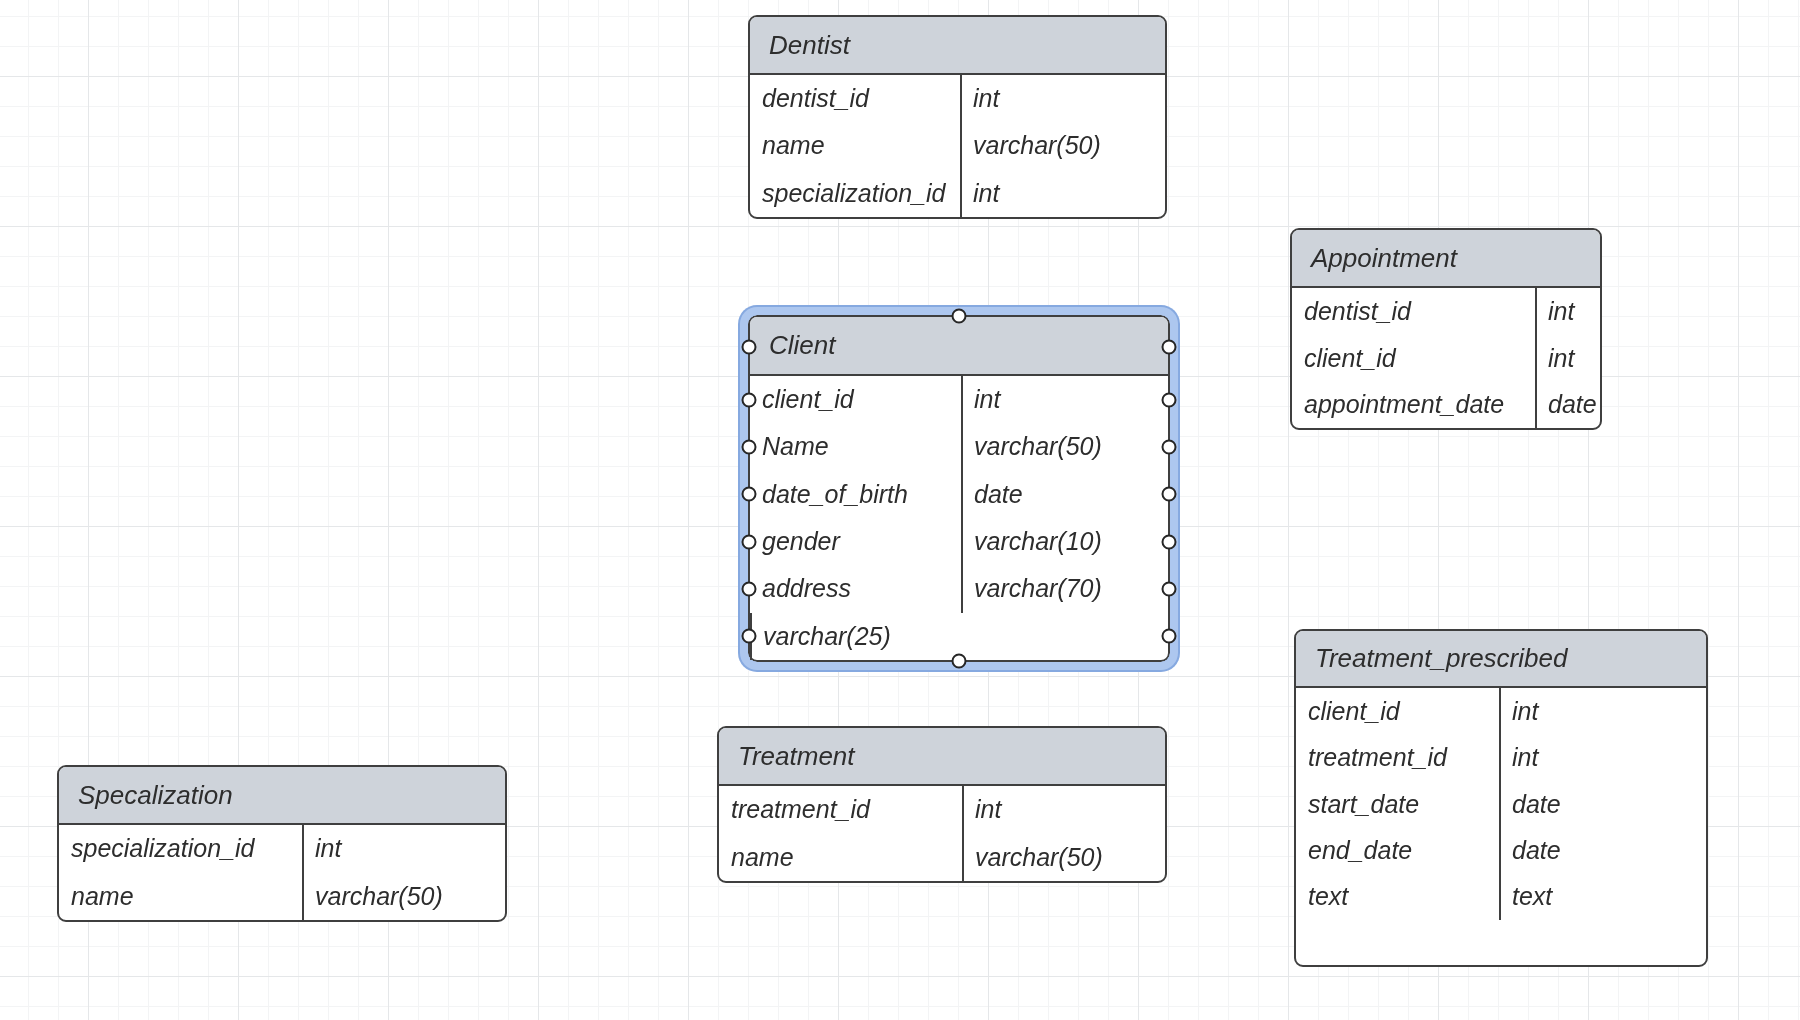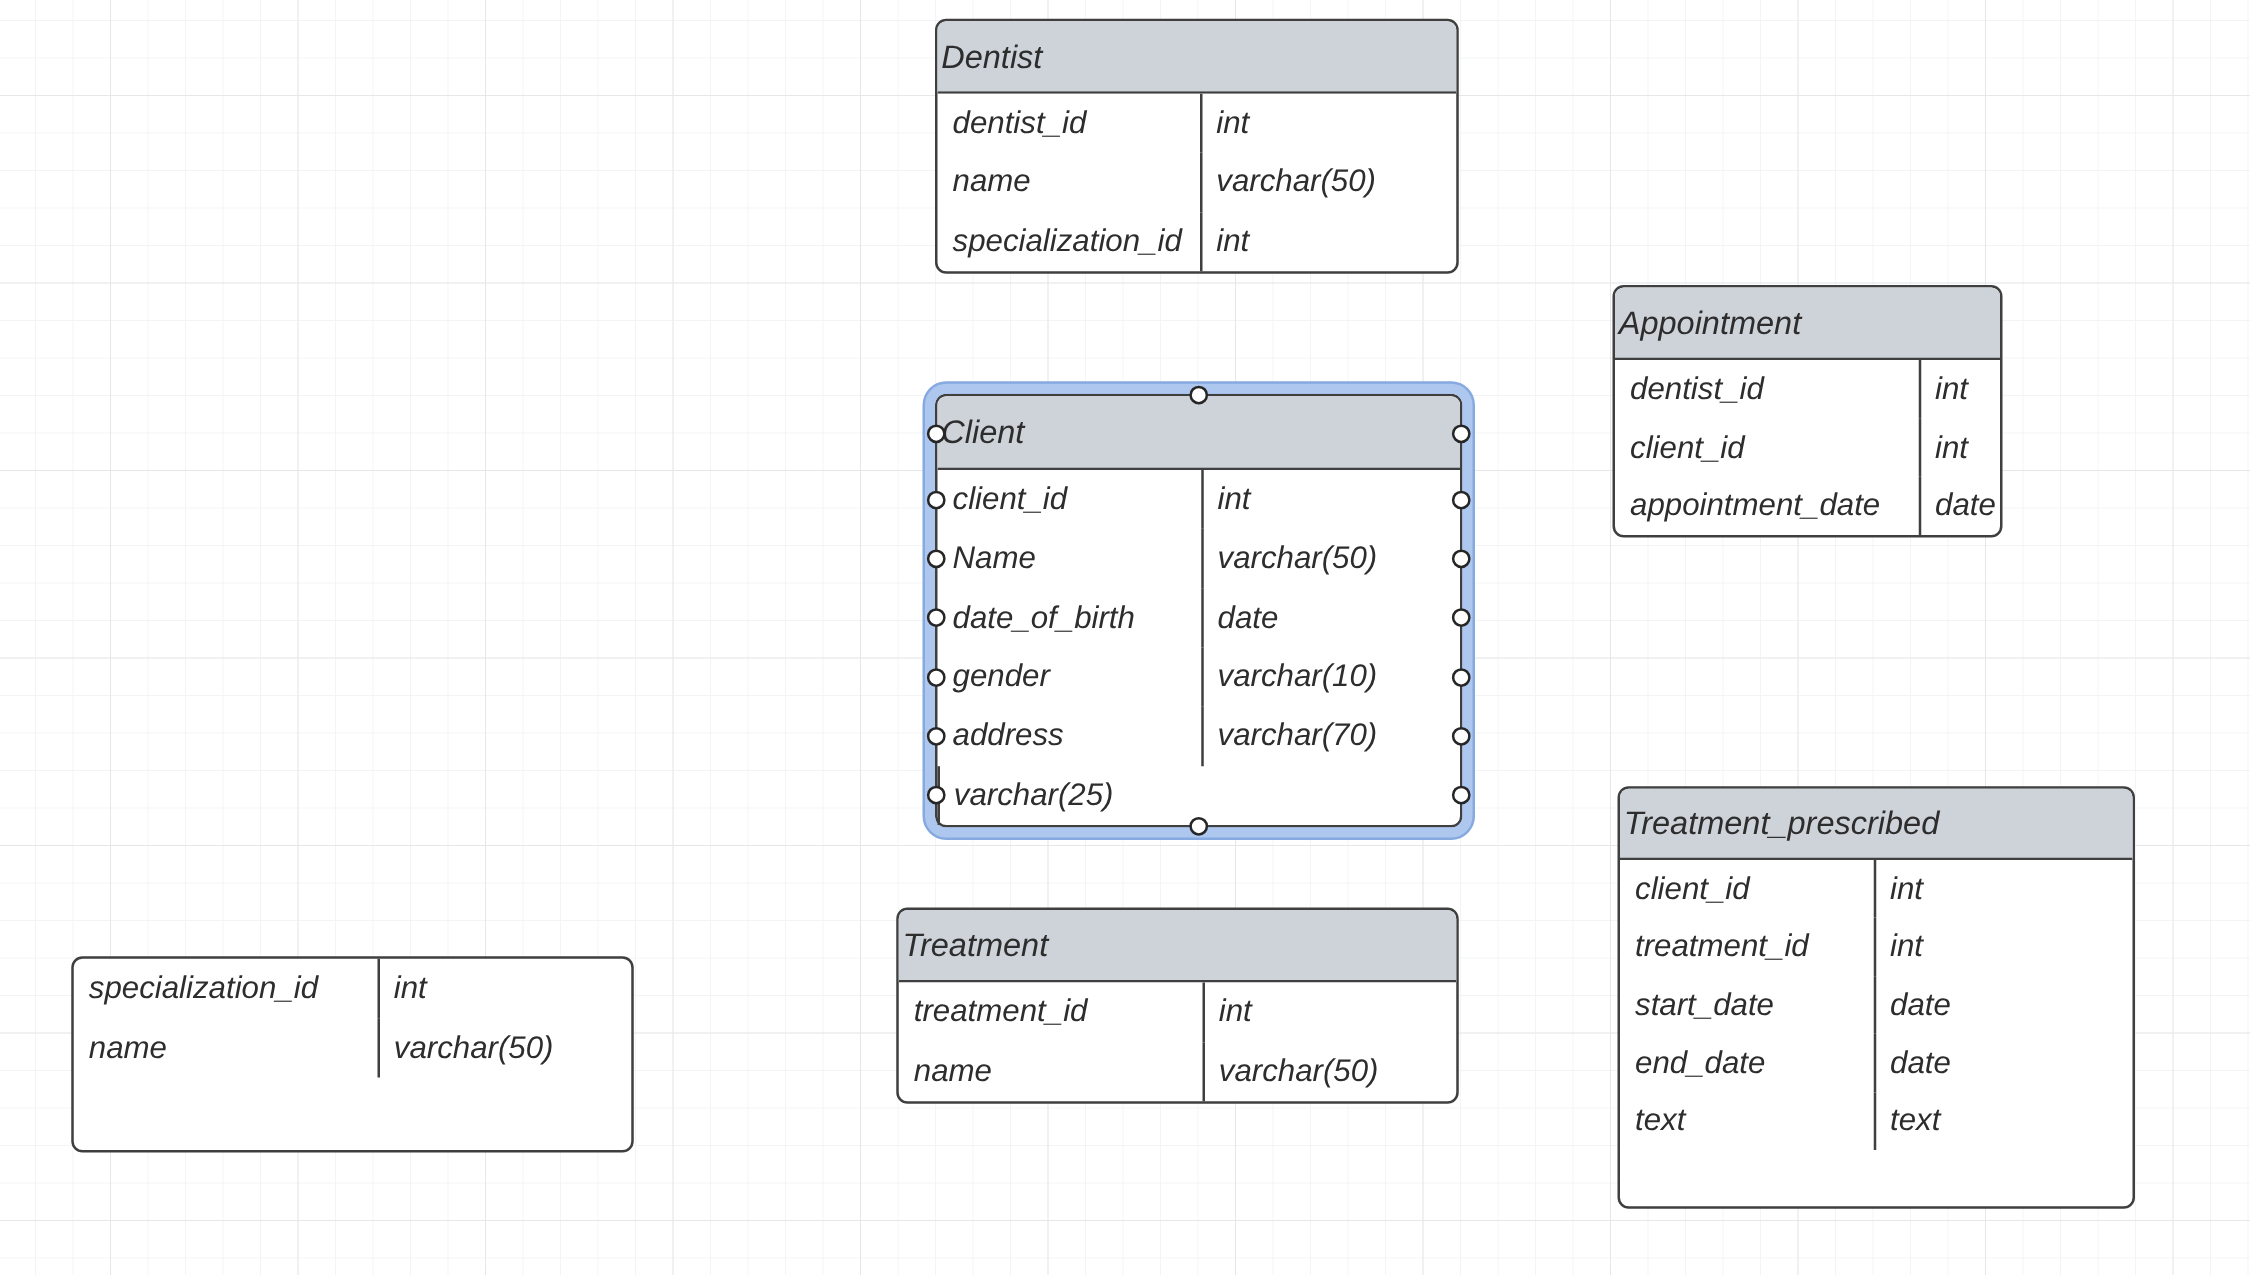--- a/index.html
+++ b/index.html
@@ -33,21 +33,21 @@
     box-shadow:0 0 0 8px #adc7ef, 0 0 0 10px #86a9e0;
     pointer-events:none;
     z-index:0;
   }
   .table-header{
     display:flex;align-items:center;
     box-sizing:border-box;
     background:#ced3da;
     border-bottom:2px solid #3f3f3f;
     border-radius:7px 7px 0 0;
-    padding-left:3px;
+    padding-left:19px;
     color:#2d2d2d;
     font-size:26px;
     position:relative;z-index:1;
   }
   .table-rows{
     display:flex;flex-direction:column;
     position:relative;z-index:1;
   }
   .table-row{flex:1;display:flex;min-height:0;}
   .cell{
@@ -185,20 +185,23 @@
     <div class="cell cell-type">date</div>
   </div>
         <div class="table-row">
     <div class="cell cell-name" style="width: 203px;">text</div>
     <div class="cell cell-type">text</div>
   </div>
       </div>
   </div>
     <div class="table" style="left: 57px; top: 765px; width: 450px; height: 157px;">
 
+    <div class="table-header" style="height: 58px;">
+      <span>Specalization</span>
+    </div>
     <div class="table-rows" style="height: 95px;">
         <div class="table-row">
     <div class="cell cell-name" style="width: 243px;">specialization_id</div>
     <div class="cell cell-type">int</div>
   </div>
         <div class="table-row">
     <div class="cell cell-name" style="width: 243px;">name</div>
     <div class="cell cell-type">varchar(50)</div>
   </div>
       </div>

